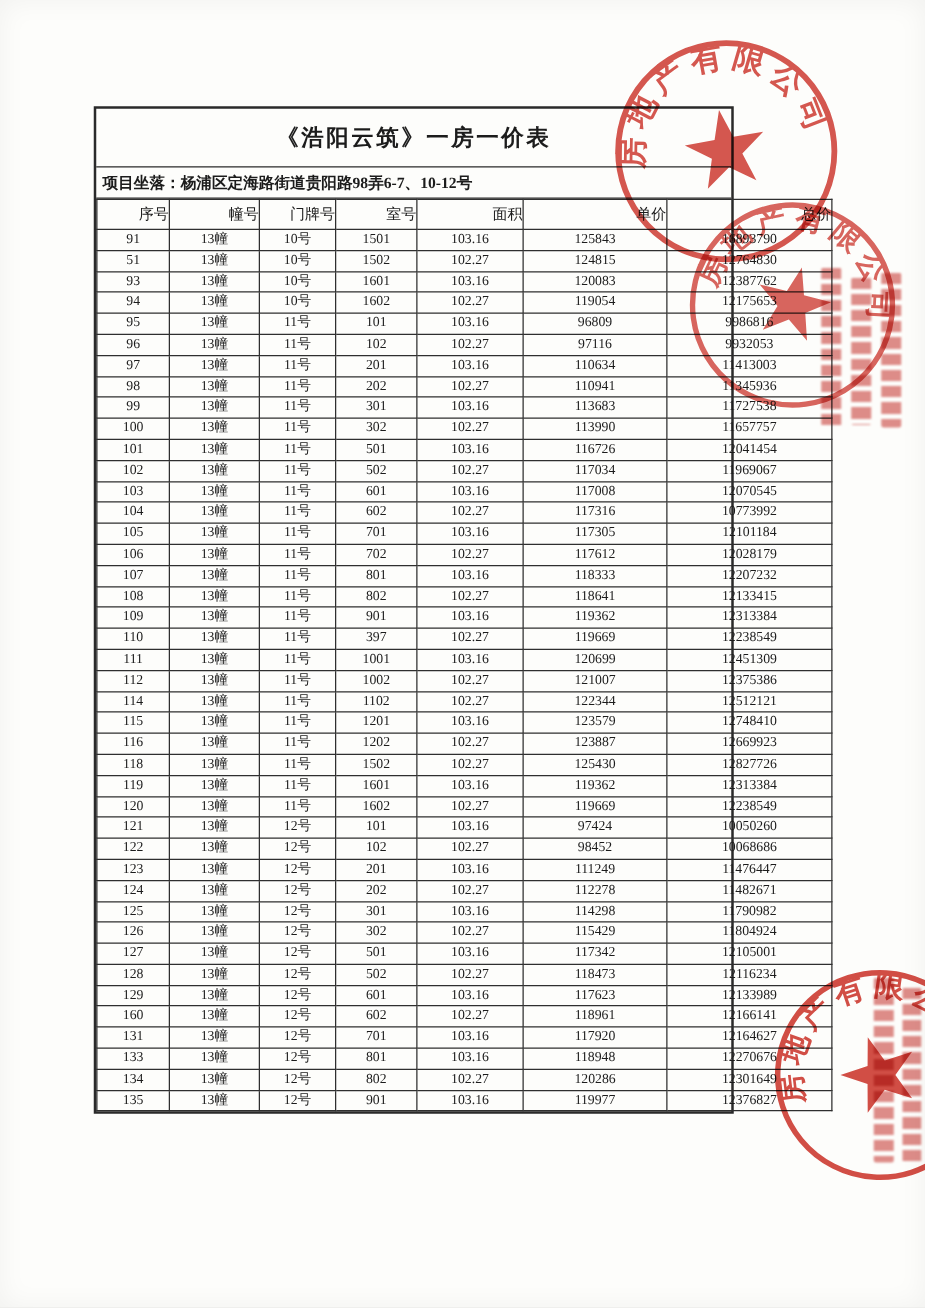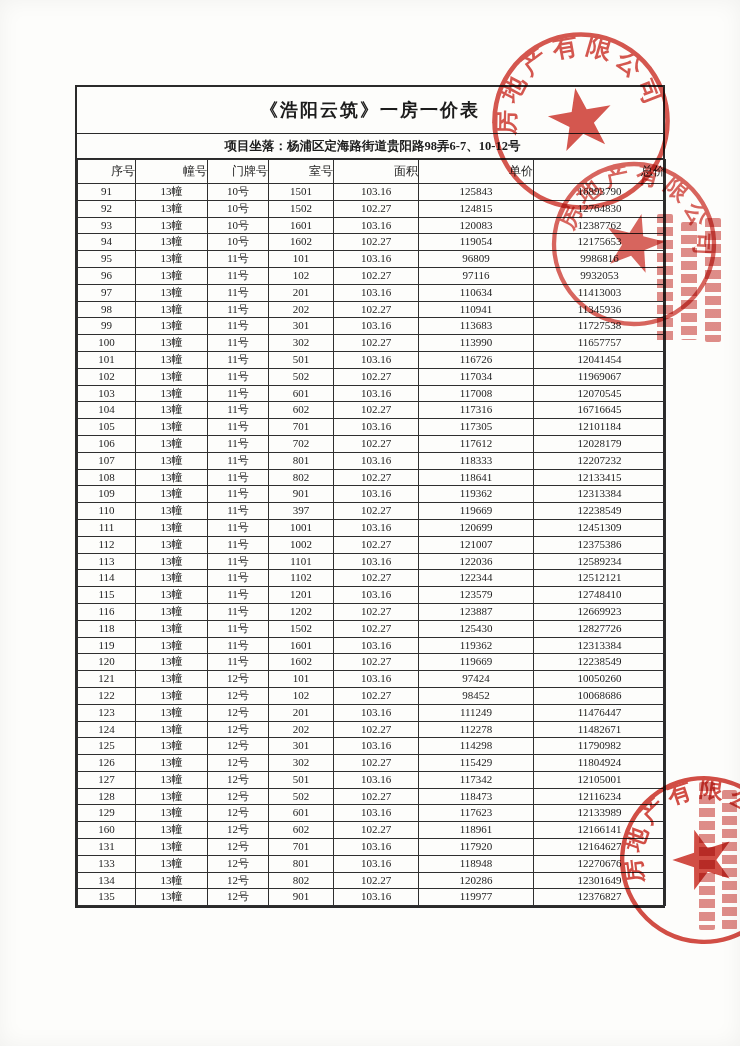--- a/index.html
+++ b/index.html
@@ -7,30 +7,30 @@
     position:relative;
     width:740px;height:1046px;
     margin:0 auto;
     background:#fdfdfb;
     overflow:hidden;
     font-family:"Liberation Serif","DejaVu Serif",serif;
     color:#1c1c1c;
     box-shadow:inset 0 0 22px rgba(0,0,0,0.05);
   }
   .doc{
-    position:absolute;left:75px;top:85px;width:590px;
+    position:absolute;left:75px;top:85px;width:512px;
     border:2px solid #2a2a2a;background:transparent;box-sizing:border-box;
   }
   .doc-title{
     height:46px;line-height:46px;text-align:center;
     font-size:18px;font-weight:bold;letter-spacing:2px;
     border-bottom:1px solid #2a2a2a;
   }
   .doc-location{
-    height:24px;line-height:24px;text-align:center;
+    height:24px;line-height:24px;text-align:left;
     font-size:12.5px;font-weight:bold;padding-left:5px;
     border-bottom:1px solid #2a2a2a;white-space:nowrap;
   }
   table.price-table{
     width:100%;border-collapse:collapse;table-layout:fixed;
   }
   table.price-table th{
     border:1px solid #2f2f2f;text-align:right;
     font-size:12px;font-weight:normal;height:23px;line-height:23px;
     padding:0;overflow:hidden;white-space:nowrap;
@@ -96,21 +96,21 @@
           <tr>
             <td>91</td>
             <td>13幢</td>
             <td>10号</td>
             <td>1501</td>
             <td>103.16</td>
             <td>125843</td>
             <td>16893790</td>
           </tr>
           <tr>
-            <td>92</td>
+            <td>51</td>
             <td>13幢</td>
             <td>10号</td>
             <td>1502</td>
             <td>102.27</td>
             <td>124815</td>
             <td>12764830</td>
           </tr>
           <tr>
             <td>93</td>
             <td>13幢</td>
@@ -210,21 +210,21 @@
             <td>117008</td>
             <td>12070545</td>
           </tr>
           <tr>
             <td>104</td>
             <td>13幢</td>
             <td>11号</td>
             <td>602</td>
             <td>102.27</td>
             <td>117316</td>
-            <td>16716645</td>
+            <td>10773992</td>
           </tr>
           <tr>
             <td>105</td>
             <td>13幢</td>
             <td>11号</td>
             <td>701</td>
             <td>103.16</td>
             <td>117305</td>
             <td>12101184</td>
           </tr>
@@ -283,29 +283,20 @@
             <td>12451309</td>
           </tr>
           <tr>
             <td>112</td>
             <td>13幢</td>
             <td>11号</td>
             <td>1002</td>
             <td>102.27</td>
             <td>121007</td>
             <td>12375386</td>
-          </tr>
-          <tr>
-            <td>113</td>
-            <td>13幢</td>
-            <td>11号</td>
-            <td>1101</td>
-            <td>103.16</td>
-            <td>122036</td>
-            <td>12589234</td>
           </tr>
           <tr>
             <td>114</td>
             <td>13幢</td>
             <td>11号</td>
             <td>1102</td>
             <td>102.27</td>
             <td>122344</td>
             <td>12512121</td>
           </tr>

